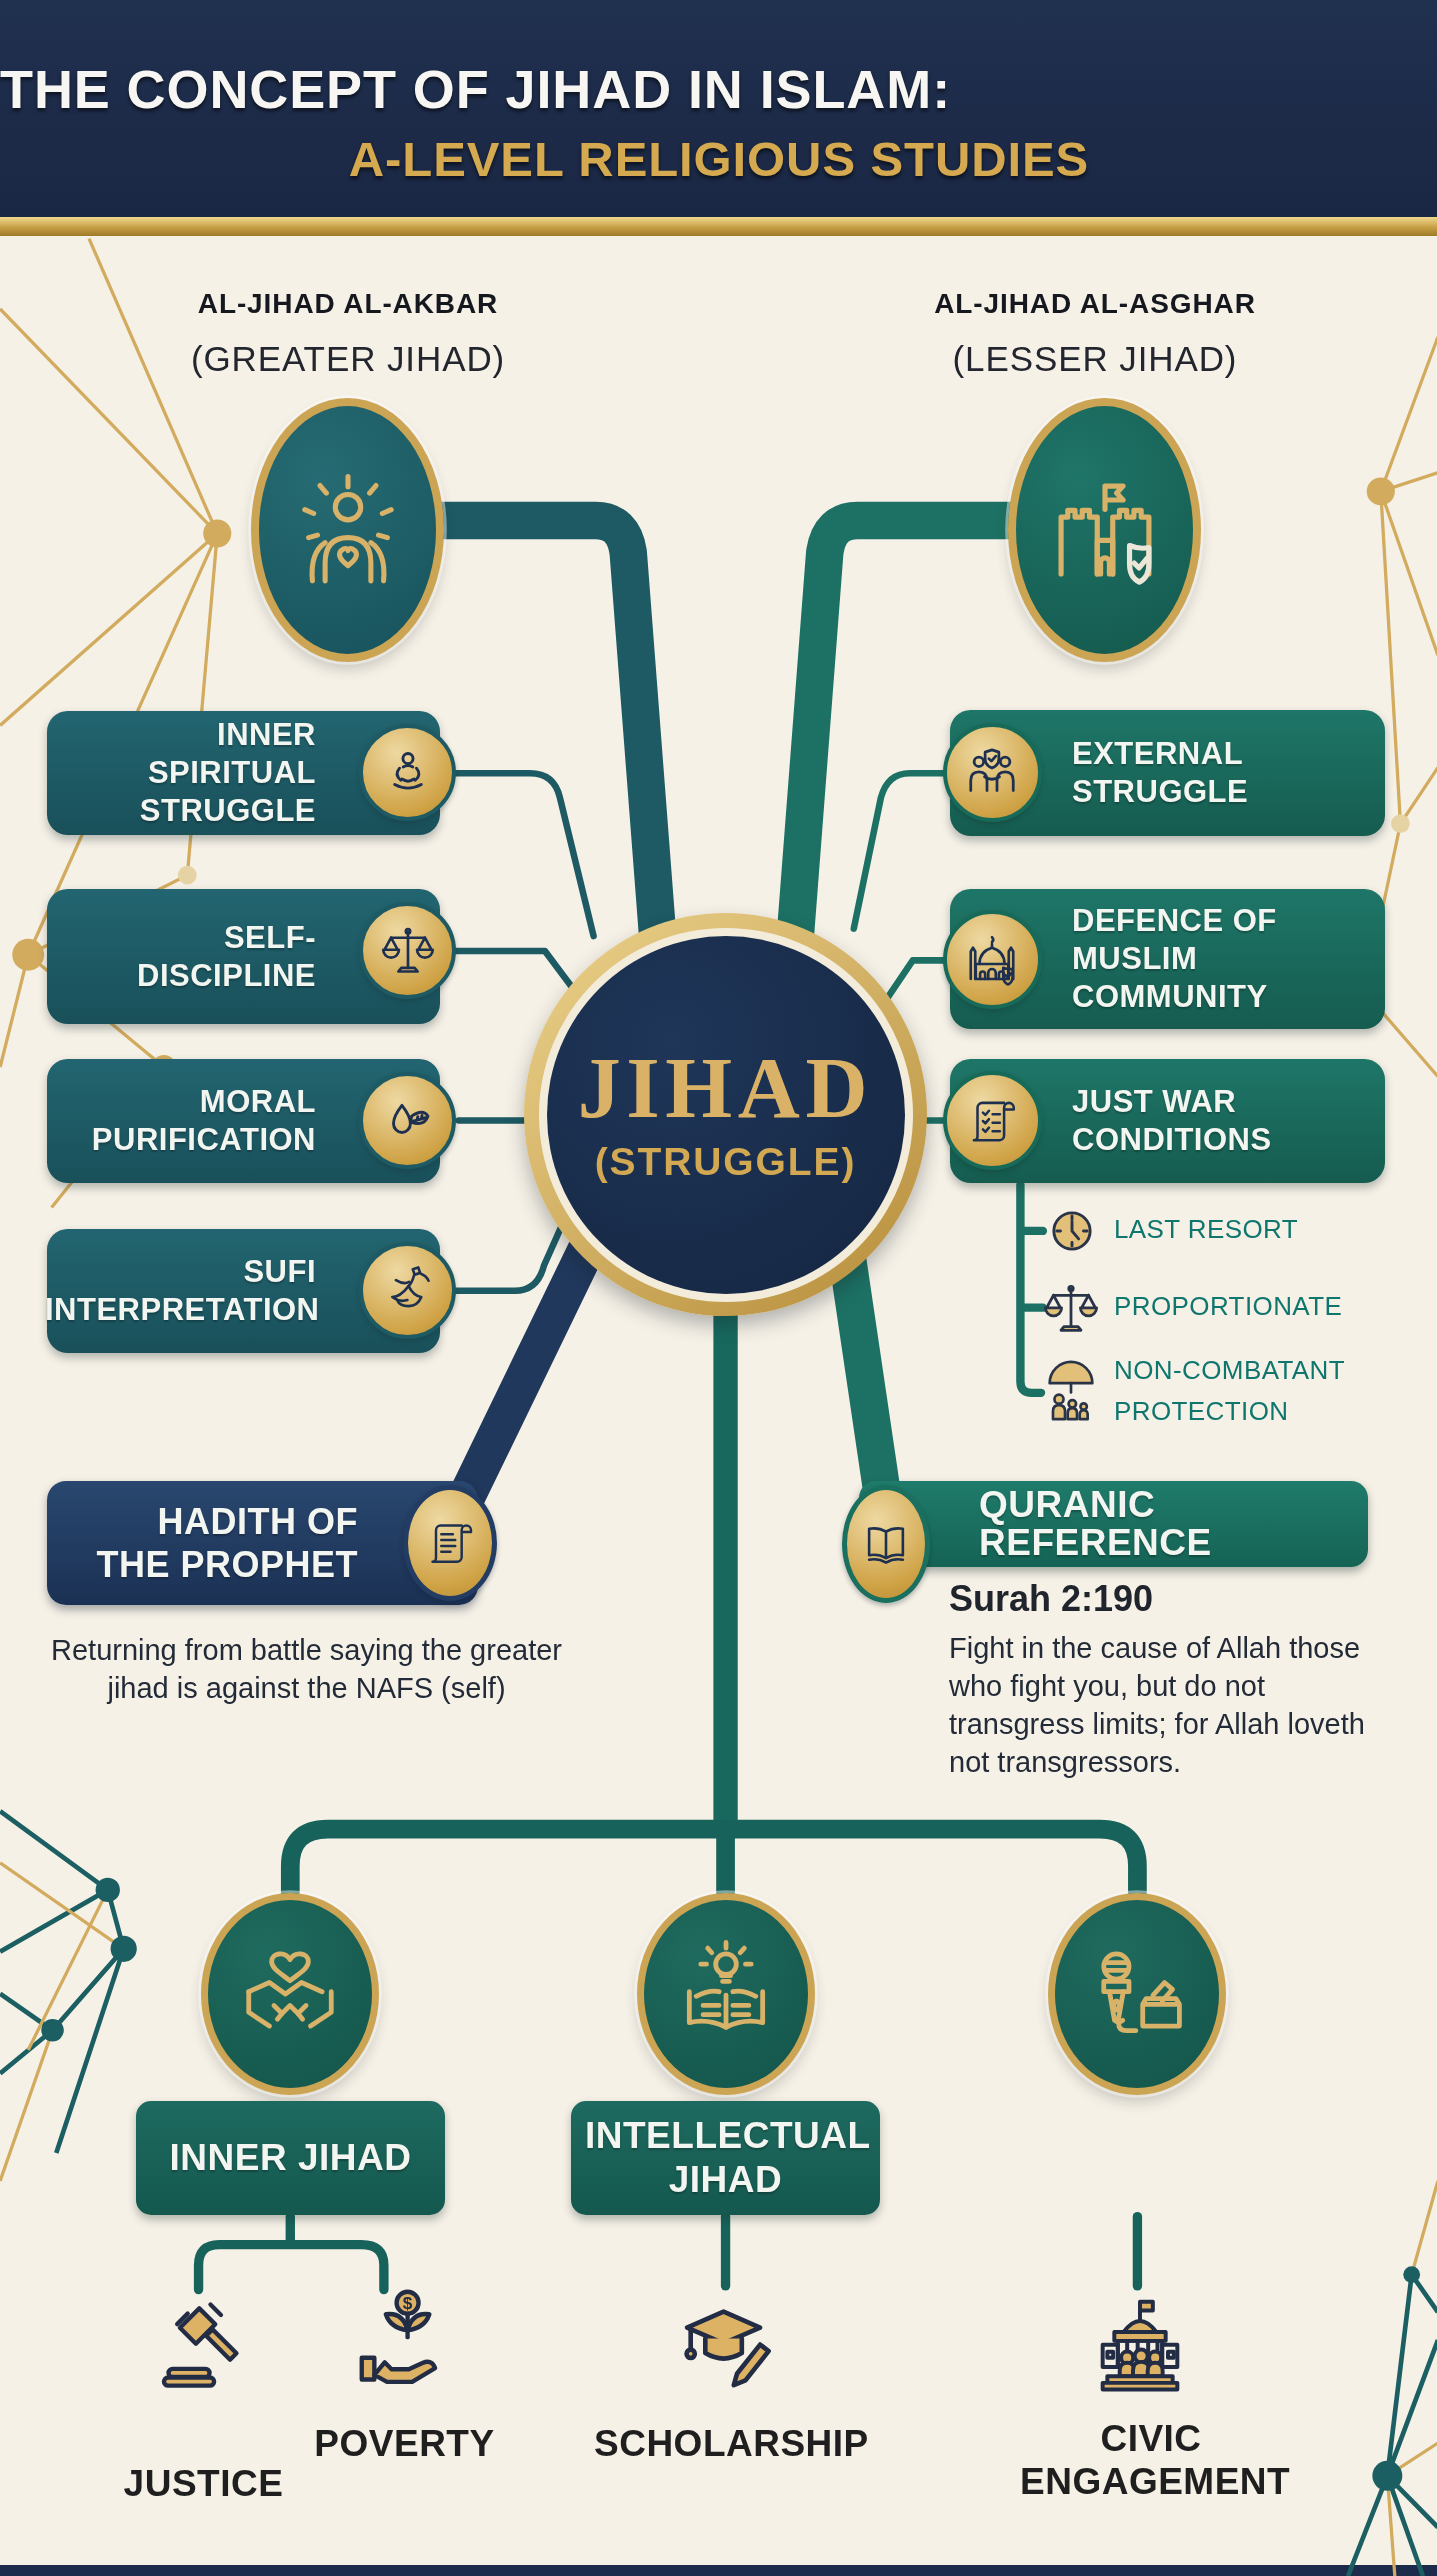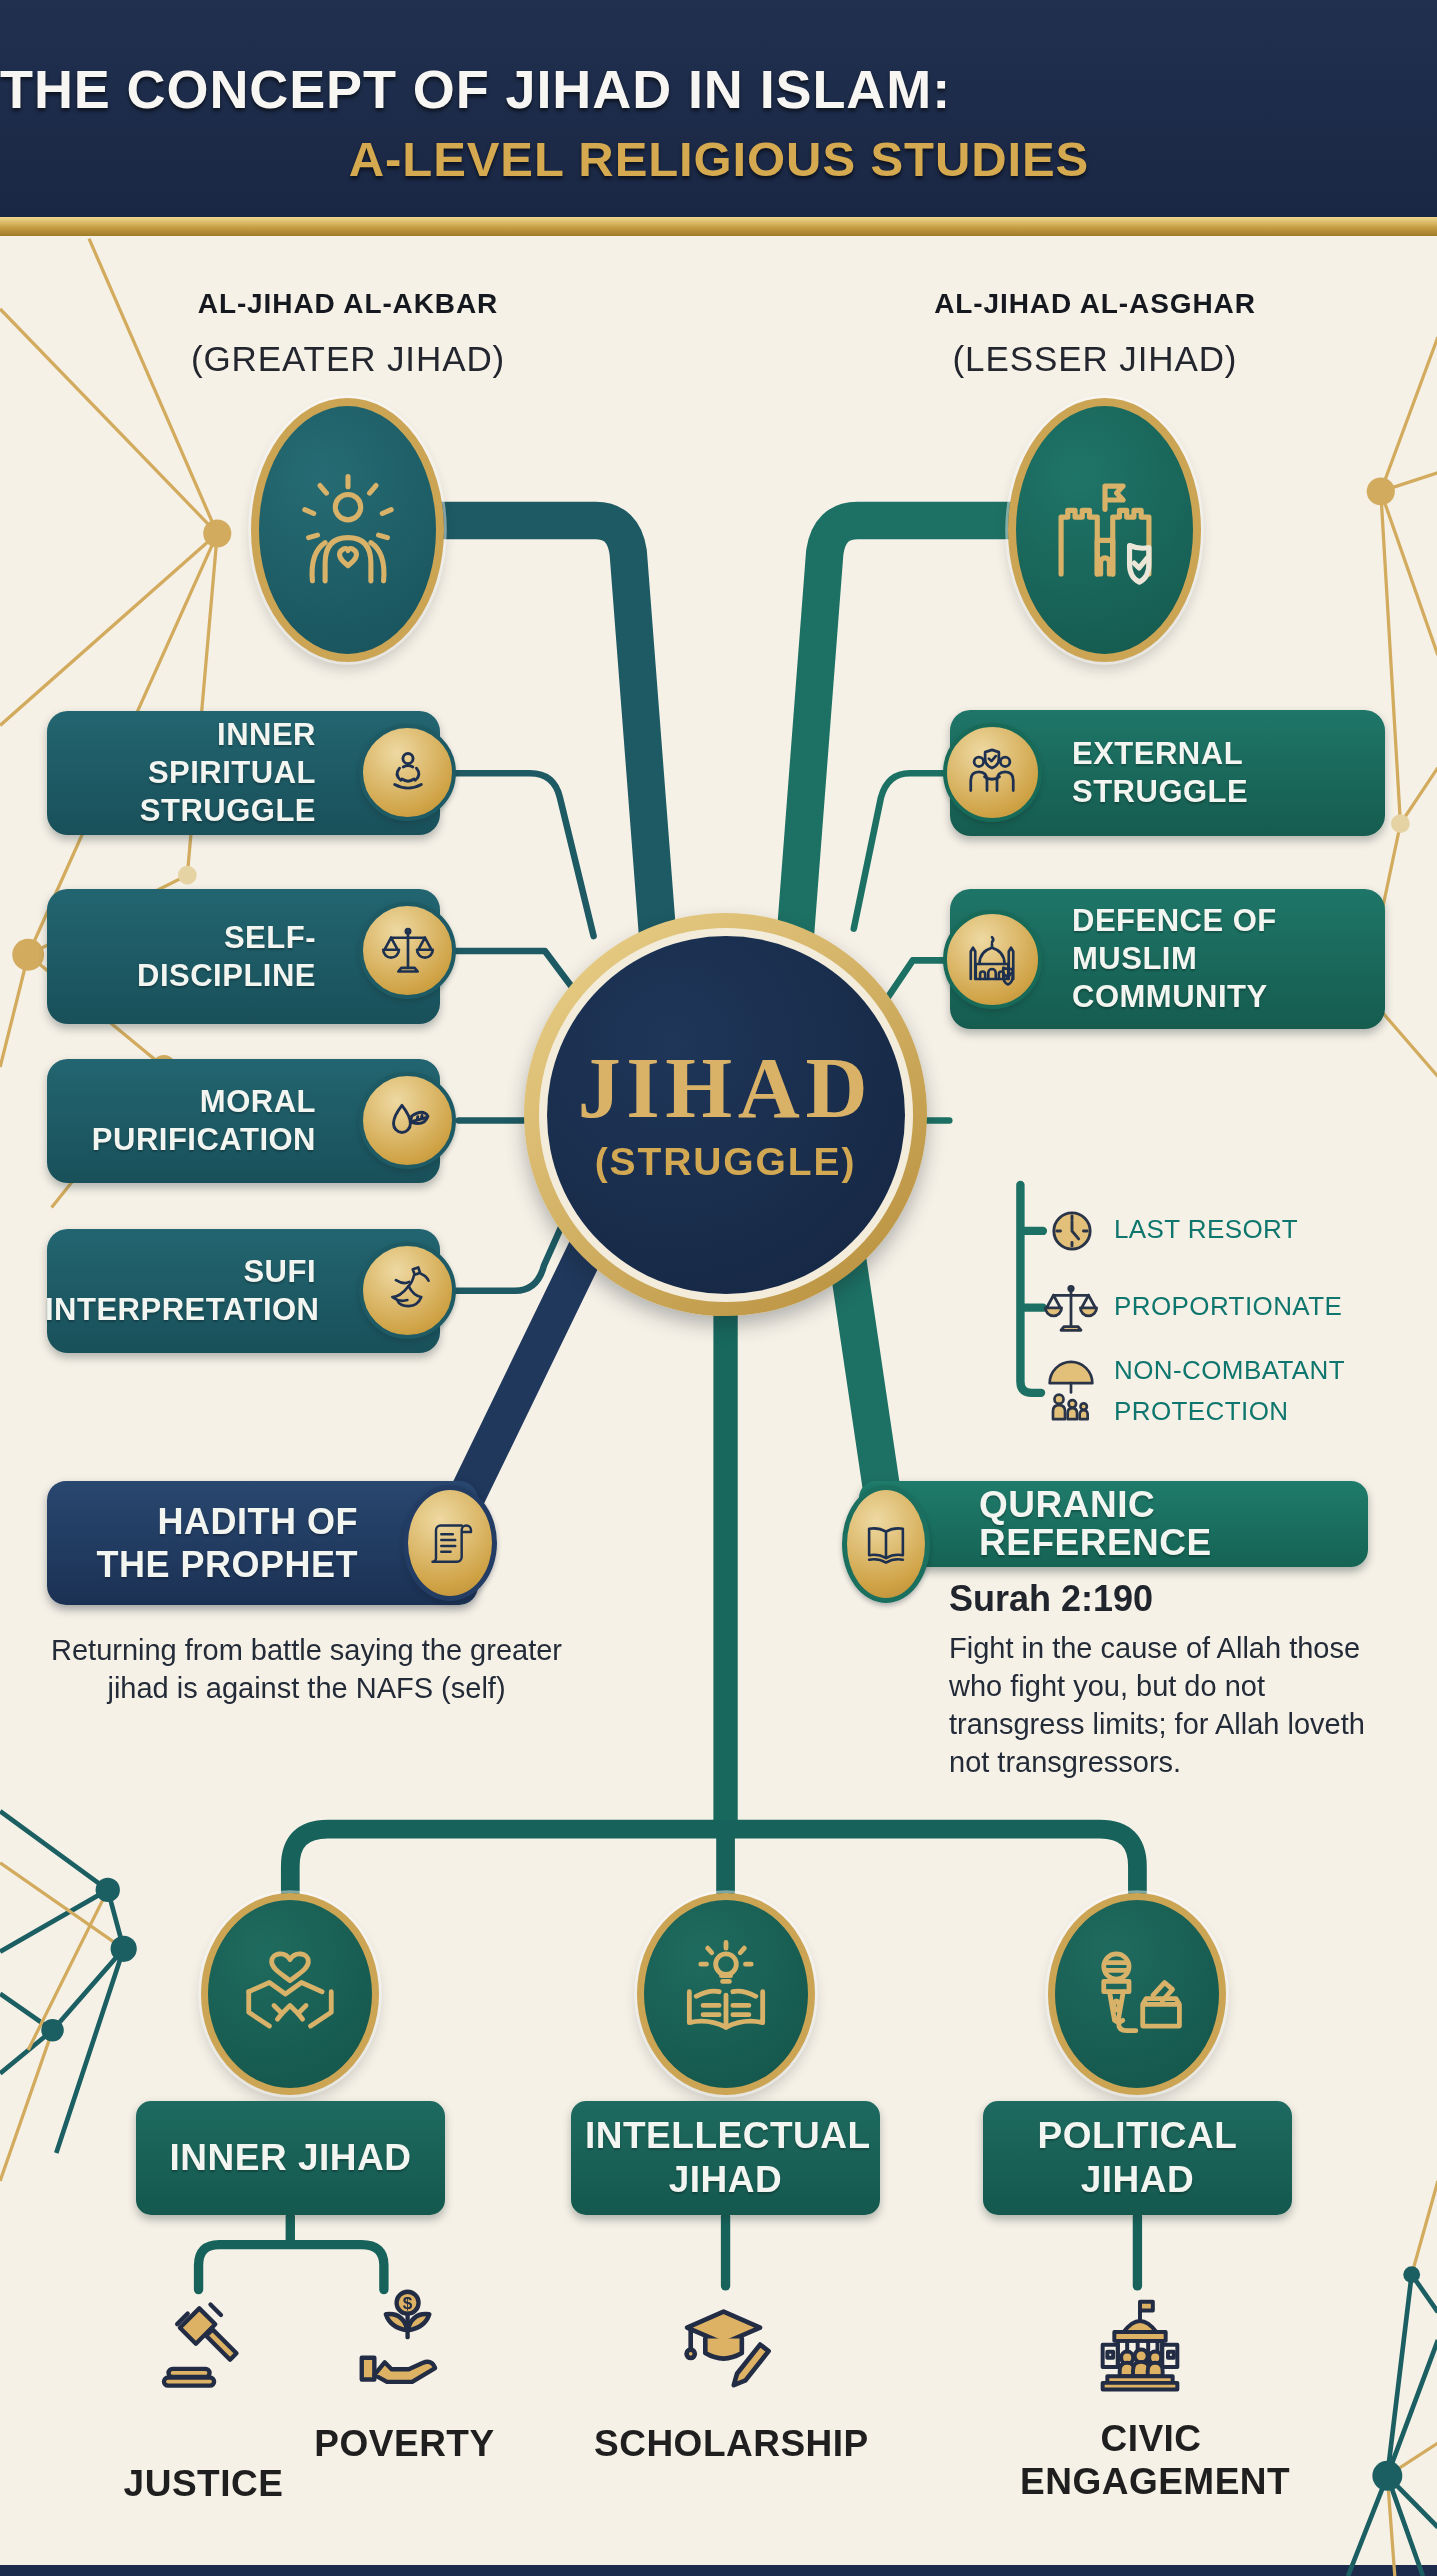--- a/index.html
+++ b/index.html
@@ -244,20 +244,30 @@
       <svg width="60" height="60" viewBox="0 0 48 48" fill="none" stroke="#1e3050" stroke-width="2.1" stroke-linecap="round" stroke-linejoin="round">
         <path d="M7 40 V18 l1.8-3 1.8 3 V40 M37.4 40 V18 l1.8-3 1.8 3 V40"></path>
         <path d="M14 28 q0-10 10-13 q10 3 10 13"></path>
         <path d="M24 10.5 q2-2 0-4 M24 12 v3"></path>
         <path d="M11 40 V28 h26 V40 H11z"></path>
         <path d="M21 40 v-5 a3 3 0 0 1 6 0 v5 M14.5 40 v-4 a2 2 0 0 1 4 0 v4 M29.5 40 v-4 a2 2 0 0 1 4 0 v4"></path>
         <path d="M33 31 q4 1.6 7.5 .8 v6 q0 5-3.7 6.6 q-3.8-1.6-3.8-6.6z M34.8 37 l1.8 1.8 3-3.6"></path>
       </svg>
     </span>
   </div>
+  <div class="pill pill-right z2" style="top:1059px;height:124px;">
+    <span class="pill-label" style="width:281px;">JUST WAR CONDITIONS</span>
+    <span class="icon-circle ic-r" style="top:12px;">
+      <svg width="58" height="58" viewBox="0 0 48 48" fill="none" stroke="#1e3050" stroke-width="2.1" stroke-linecap="round" stroke-linejoin="round">
+        <path d="M34 9 H16 a4 4 0 0 0 -4 4 v24 a3 3 0 0 1 -3 3 h21 a4 4 0 0 0 4 -4 V13 a4 4 0 0 1 4 -4 a4 4 0 0 1 4 4 v1.5 h-8"></path>
+        <path d="M16.5 17 l2 2 3-3.5 M16.5 24 l2 2 3-3.5 M16.5 31 l2 2 3-3.5"></path>
+        <path d="M24.5 18.5 h6 M24.5 25.5 h6 M24.5 32.5 h6"></path>
+      </svg>
+    </span>
+  </div>
 
   <div class="jw-icon z2" style="left:1043px;top:1202px;width:58px;height:58px;">
     <svg width="58" height="58" viewBox="0 0 48 48" fill="none" stroke="#2a3448" stroke-width="2.4" stroke-linecap="round">
       <circle cx="24" cy="24" r="15" fill="#e3c079"></circle>
       <path d="M24 11.5 v3 M24 33.5 v3 M11.5 24 h3 M33.5 24 h3"></path>
       <path d="M24 24 V16 M24 24 l5.5 6.5"></path>
     </svg>
   </div>
   <div class="jw-label" style="top:1209px;width:300px;">LAST RESORT</div>
 
@@ -357,23 +367,20 @@
         <path d="M31 24.5 l5-5.5 3.5 3 -4.5 5"></path>
       </svg>
     </span>
   </div>
 
   <div class="type-pill z2" style="left:136px;">
     <span style="width:243px;">INNER JIHAD</span>
   </div>
   <div class="type-pill z2" style="left:571px;">
     <span style="width:281px;">INTELLECTUAL JIHAD</span>
-  </div>
-  <div class="type-pill z2" style="left:983px;">
-    <span style="width:243px;">POLITICAL JIHAD</span>
   </div>
 
   <div class="jw-icon z2" style="left:150px;top:2289px;width:110px;height:114px;">
     <svg width="110" height="114" viewBox="0 0 48 50" fill="none" stroke="#222c44" stroke-width="1.9" stroke-linecap="round" stroke-linejoin="round">
       <g fill="#ddb264">
         <path d="M13 17 l8.5-8.5 7 7 -8.5 8.5z"></path>
         <path d="M24.5 20.5 l10.5 10.5 2.8-2.8 L27.3 17.7z"></path>
         <rect x="8" y="35" width="18" height="3.6" rx="1.8"></rect>
         <rect x="6" y="38.8" width="22" height="3.6" rx="1.8"></rect>
       </g>

